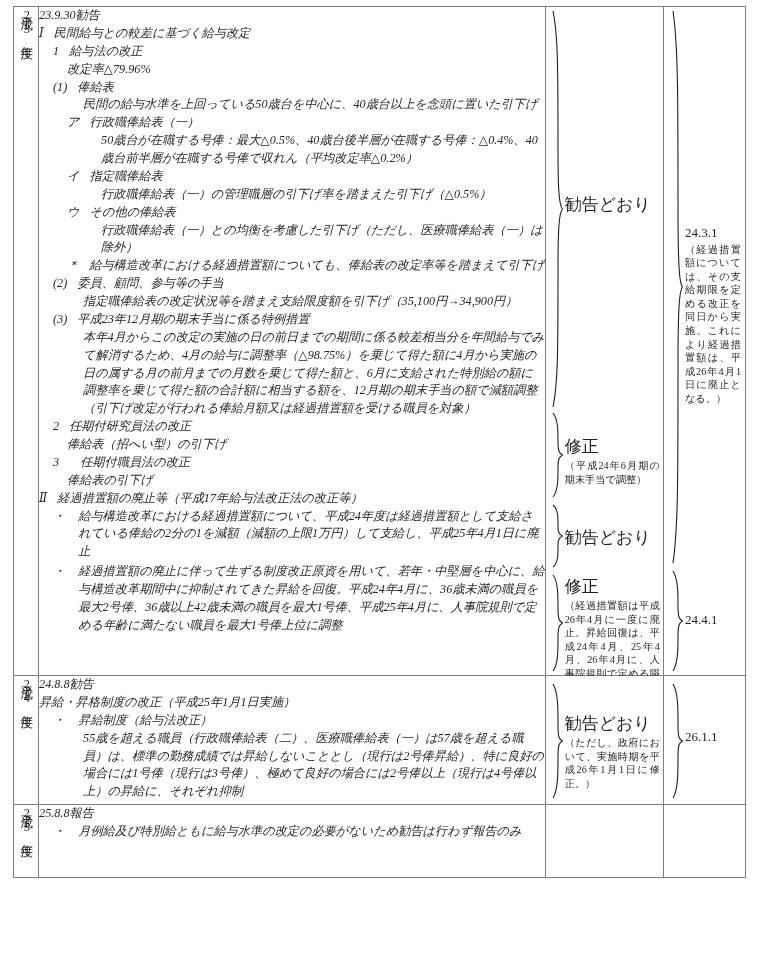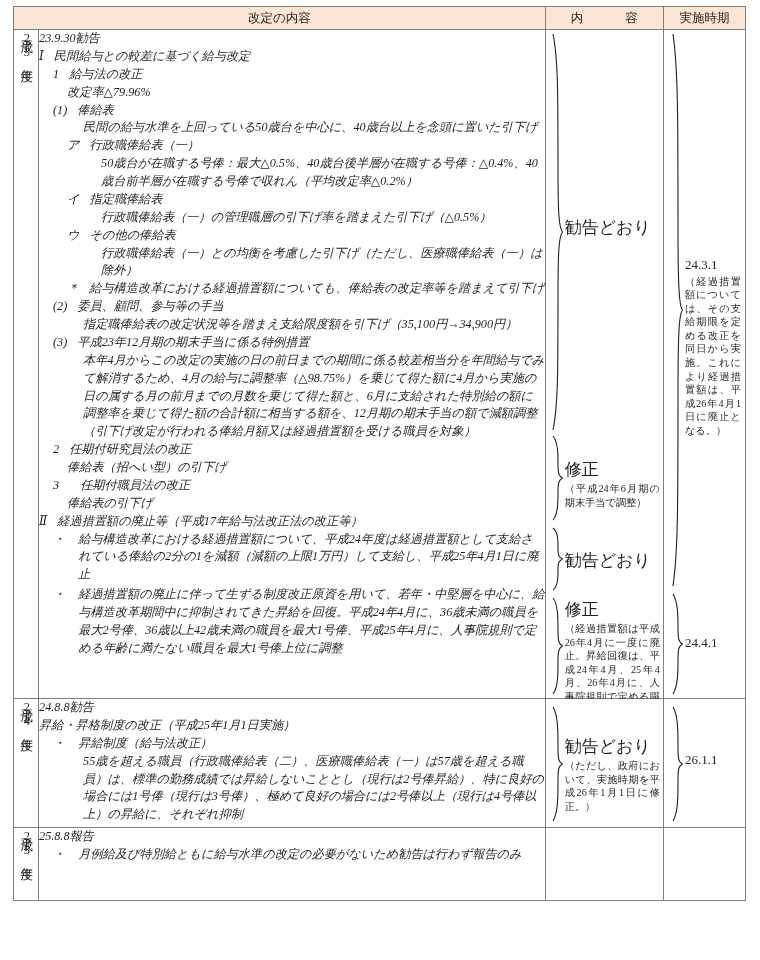--- a/index.html
+++ b/index.html
@@ -126,25 +126,20 @@
   <table class="tbl">
     <colgroup>
       <col class="c-year">
         <col class="c-body">
         <col class="c-naiyo">
         <col class="c-jisshi">
     </colgroup>
 
     <tbody>
 
-    <tr class="hdr-sub">
-      <td colspan="2">改定の内容</td>
-      <td class="sp">内　　容</td>
-      <td>実施時期</td>
-    </tr>
 
     <tr>
       <td class="yearcell">
         <span class="vtxt">平成23年度</span>
       </td>
 
       <td class="bodycell" style="height:668px;">
         <div class="ln">23.9.30勧告</div>
 
         <div class="ln lvl">
@@ -269,21 +264,21 @@
         </div>
       </td>
 
       <td class="rcell jcell">
         <div class="rinner">
           <div class="braceline" style="top:2px;height:556px;left:6px;">
             <svg width="13" height="556" viewBox="0 0 13 556" preserveAspectRatio="none">
               <path d="M3 2 C8 36 8 84 8 196 C8 252 9 274 12.5 278 C9 282 8 304 8 360 C8 472 8 520 3 554" fill="none" stroke="#231f20" stroke-width="1.1"></path>
             </svg>
           </div>
-          <div class="rtext" style="top:226px;">
+          <div class="rtext" style="top:217px;">
             <span class="big date">24.3.1</span>
             <span class="small">（経過措置額については、その支給期限を定める改正を同日から実施。これにより経過措置額は、平成26年4月1日に廃止となる。）</span>
           </div>
 
           <div class="braceline" style="top:562px;height:104px;left:6px;">
             <svg width="13" height="104" viewBox="0 0 13 104" preserveAspectRatio="none">
               <path d="M3 2 C8 10 8 24 8 36 C8 48 9 50 12.5 52 C9 54 8 56 8 68 C8 80 8 94 3 102" fill="none" stroke="#231f20" stroke-width="1.1"></path>
             </svg>
           </div>
           <div class="rtext" style="top:604px;">

